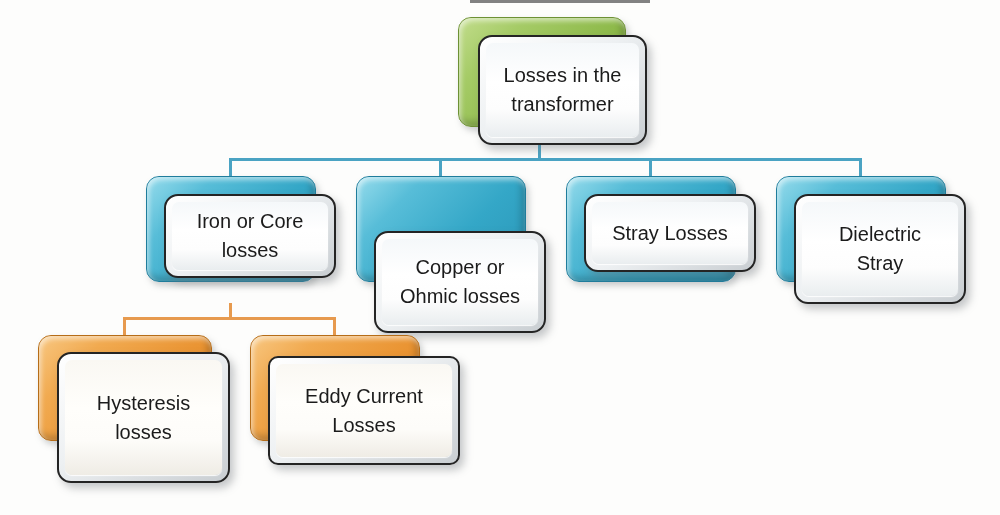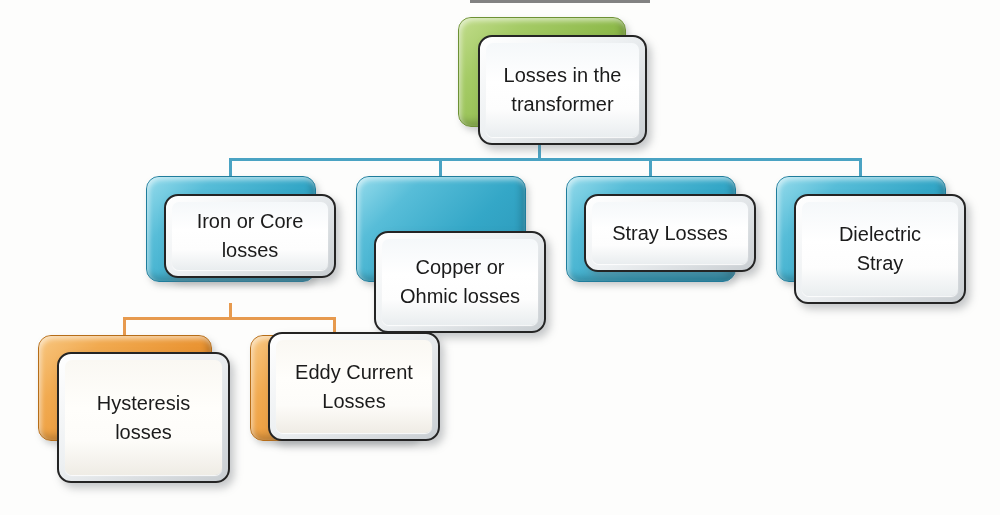--- a/index.html
+++ b/index.html
@@ -108,19 +108,19 @@
   <div class="node">
     <div class="card back orange" style="left:38px;top:335px;width:174px;height:106px;"></div>
     <div class="card front warm" style="left:57px;top:352px;width:173px;height:131px;">
       <span class="label">Hysteresis
 losses</span>
     </div>
   </div>
 
   <div class="node">
     <div class="card back orange" style="left:250px;top:335px;width:170px;height:106px;"></div>
-    <div class="card front warm" style="left:268px;top:332px;width:172px;height:109px;">
+    <div class="card front warm" style="left:268px;top:356px;width:192px;height:109px;border-radius:10px;">
       <span class="label">Eddy Current
 Losses</span>
     </div>
   </div>
 
 </div>
 
 </body></html>

